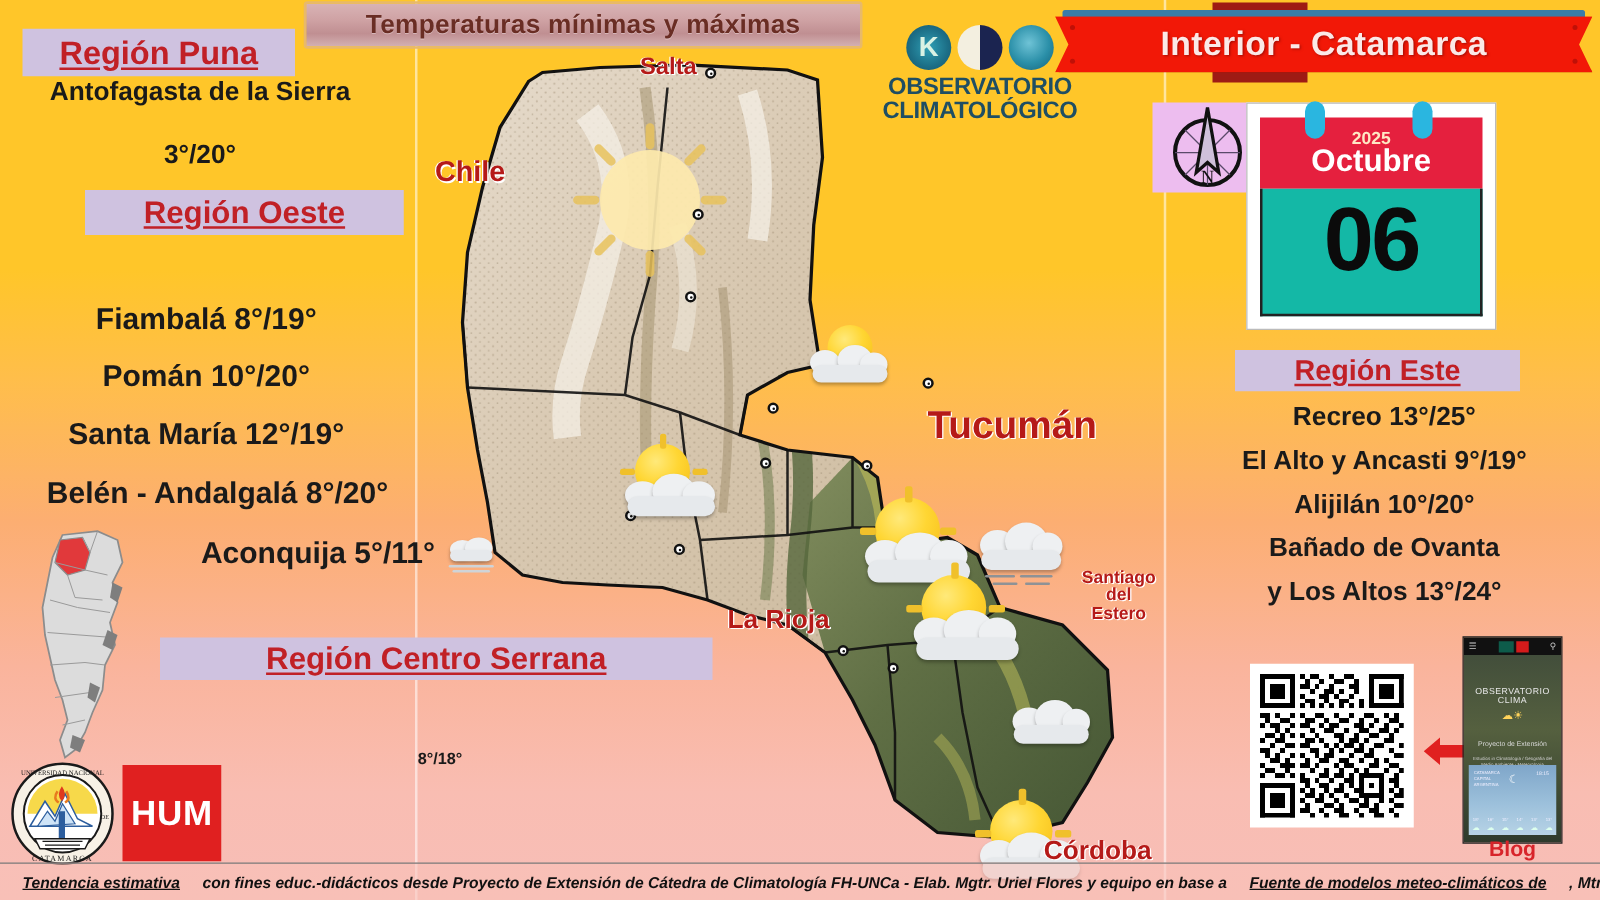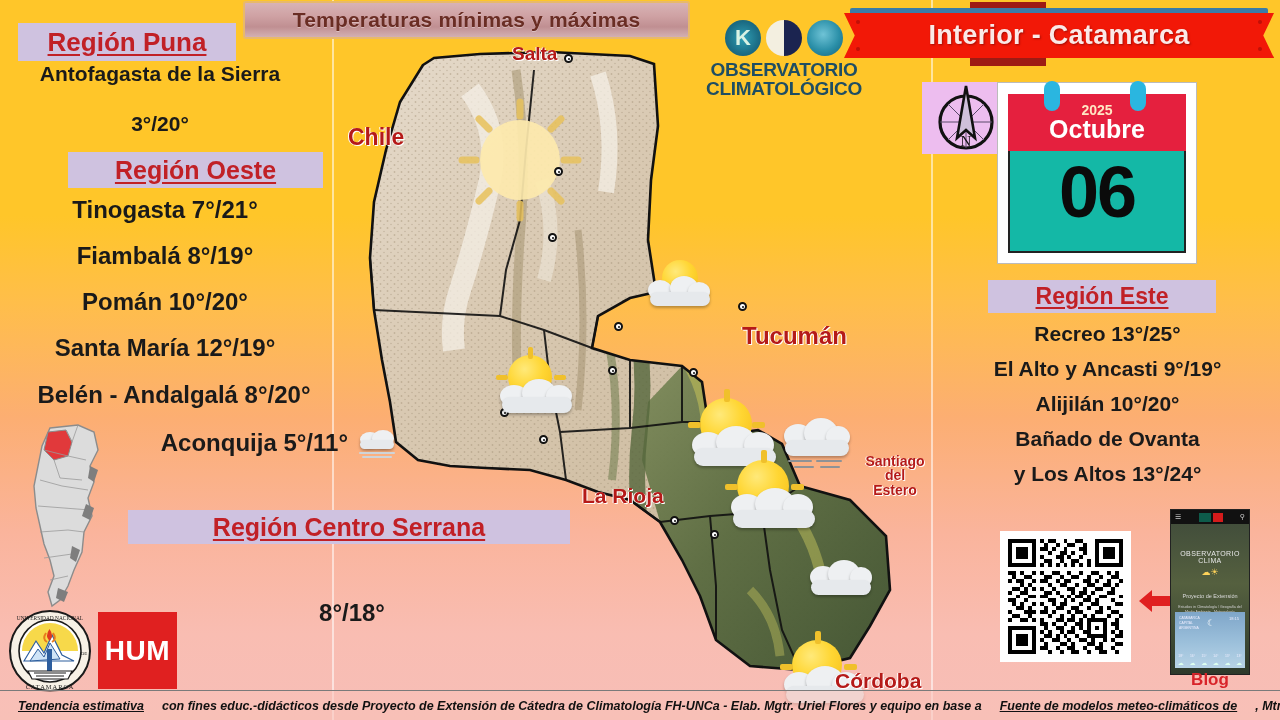--- a/index.html
+++ b/index.html
@@ -363,21 +363,21 @@
       <div class="ray" style="left:2px;  top:24px; width:13px; height:6px;"></div>
       <div class="ray" style="left:66px; top:24px; width:13px; height:6px;"></div>
       <div class="cloud" style="left:6px;  top:32px; width:30px; height:25px;"></div>
       <div class="cloud" style="left:28px; top:26px; width:38px; height:30px;"></div>
       <div class="cloud" style="left:54px; top:32px; width:28px; height:25px;"></div>
       <div class="cbase" style="left:8px;  top:46px; width:78px; height:17px;"></div>
     </div>
 
     <div class="map-label" style="left:182px; top:14px; font-size:19px;">Salta</div>
     <div class="map-label" style="left:18px; top:96px; font-size:23px;">Chile</div>
-    <div class="map-label" style="left:412px; top:294px; font-size:24px;">Tucumán</div>
+    <div class="map-label" style="left:412px; top:294px; font-size:31px;">Tucumán</div>
     <div class="map-label" style="left:252px; top:455px; font-size:21px;">La Rioja</div>
     <div class="map-label" style="left:520px; top:424px; width:90px; font-size:14px;">
       <div>Santiago</div>
       <div>del</div>
       <div>Estero</div>
     </div>
     <div class="map-label" style="left:505px; top:640px; font-size:21px;">Córdoba</div>
   </div>
 
   <div id="title-banner">
@@ -433,21 +433,20 @@
 
   <div class="region-head" id="puna-head">
     <span>Región Puna</span>
   </div>
   <div class="line-text" style="left:0px; top:62px; width:320px; font-size:21px;">Antofagasta de la Sierra</div>
   <div class="line-text" style="left:0px; top:112px; width:320px; font-size:21px;">3°/20°</div>
 
   <div class="region-head" id="oeste-head">
     <span>Región Oeste</span>
   </div>
-  <div class="line-text" style="left:0px; top:196px; width:330px; font-size:24px;">Tinogasta 7°/21°</div>
   <div class="line-text" style="left:0px; top:242px; width:330px; font-size:24px;">Fiambalá  8°/19°</div>
   <div class="line-text" style="left:0px; top:288px; width:330px; font-size:24px;">Pomán 10°/20°</div>
   <div class="line-text" style="left:0px; top:334px; width:330px; font-size:24px;">Santa María 12°/19°</div>
   <div class="line-text" style="left:0px; top:381px; width:348px; font-size:24px;">Belén - Andalgalá 8°/20°</div>
   <div class="line-text" style="left:0px; top:429px; width:348px; font-size:24px; text-align:right;">Aconquija 5°/11°</div>
 
   <div class="wx" style="left:356px; top:430px; width:44px; height:30px;">
     <div class="cloud" style="left:4px;  top:2px;  width:20px; height:15px;"></div>
     <div class="cloud" style="left:16px; top:0px;  width:22px; height:17px;"></div>
     <div class="cbase" style="left:4px;  top:10px; width:34px; height:9px;"></div>
@@ -460,21 +459,21 @@
   </div>
   <div class="line-text" style="left:935px; top:322px; width:345px; font-size:21px;">Recreo 13°/25°</div>
   <div class="line-text" style="left:935px; top:357px; width:345px; font-size:21px;">El Alto y Ancasti 9°/19°</div>
   <div class="line-text" style="left:935px; top:392px; width:345px; font-size:21px;">Alijilán  10°/20°</div>
   <div class="line-text" style="left:935px; top:427px; width:345px; font-size:21px;">Bañado de Ovanta</div>
   <div class="line-text" style="left:935px; top:462px; width:345px; font-size:21px;">y Los Altos 13°/24°</div>
 
   <div class="region-head" id="centro-head">
     <span>Región Centro Serrana</span>
   </div>
-  <div class="line-text" style="left:92px; top:599px; width:520px; font-size:24px;">8°/18°</div>
+  <div class="line-text" style="left:92px; top:599px; width:520px; font-size:13px;">8°/18°</div>
 
   <div id="arg-map">
     <svg width="95" height="190" viewBox="0 0 95 190">
       <path d="M30 8 L58 5 L74 12 L78 30 L70 46 L74 62 L68 78 L72 96
                L64 112 L62 132 L54 150 L48 166 L40 180 L32 186 L28 172
                L34 156 L30 140 L24 124 L20 106 L16 88 L14 66 L18 46 L22 26 Z" fill="#dcdcdc" stroke="#8c8c8c" stroke-width="1.4"></path>
       <path d="M28 12 L46 10 L52 22 L48 36 L34 40 L24 30 Z" fill="#e1393b" stroke="#8c8c8c" stroke-width="1"></path>
       <g stroke="#9a9a9a" stroke-width="0.8" fill="none">
         <path d="M24 30 L48 36 L66 40"></path>
         <path d="M34 40 L40 58 L62 60"></path>

